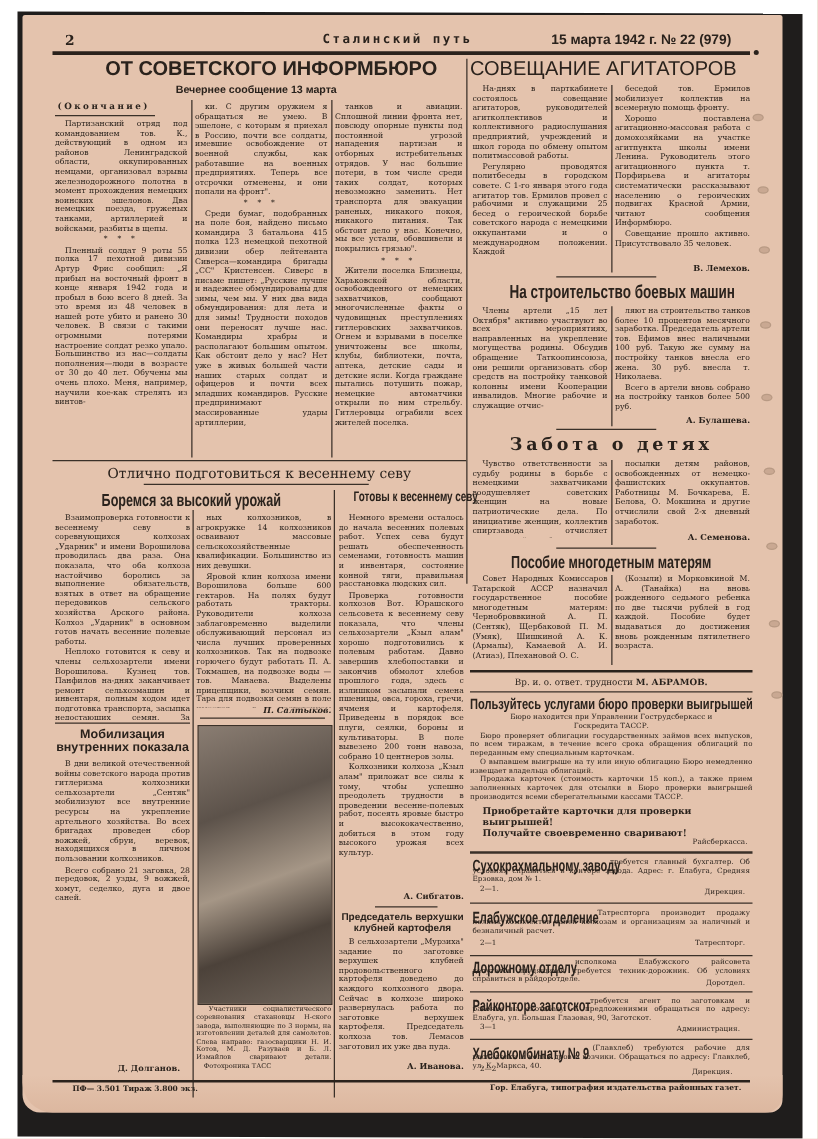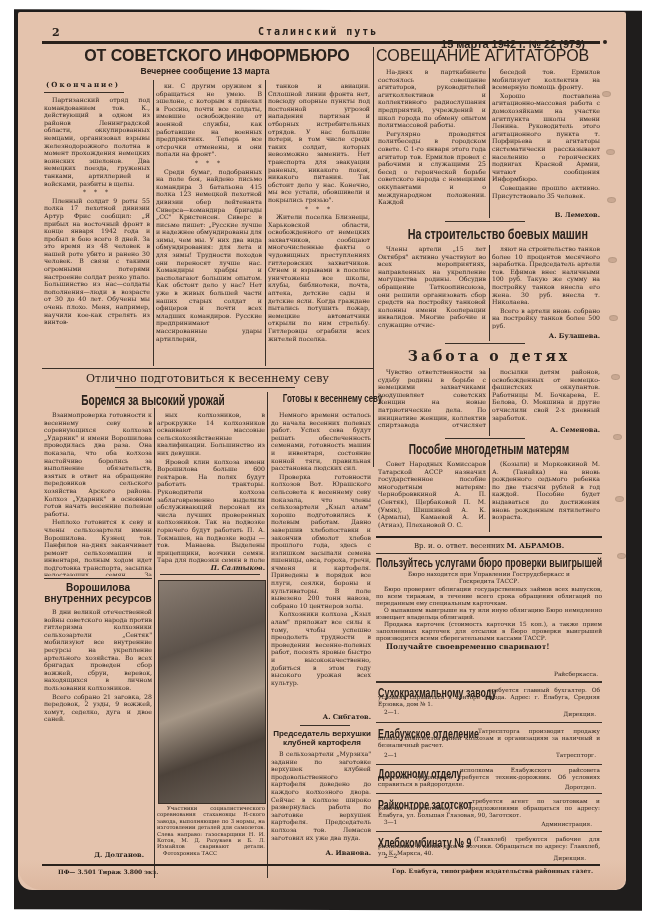--- a/index.html
+++ b/index.html
@@ -4,21 +4,21 @@
 <style>
   html,body{margin:0;padding:0;}
   body{width:654px;height:911px;background:#ffffff;position:relative;overflow:hidden;font-family:"DejaVu Serif",serif;color:#2a221c;}
   .scan-bg{position:absolute;left:14px;top:10px;width:628px;height:900px;background:#1f1d1c;transform:skewY(0.15deg);}
   .paper{position:absolute;left:18px;top:12px;width:608px;height:878px;background:#e4c3ad;border-radius:2px 2px 10px 14px;}
   .paper::after{content:"";position:absolute;left:0;bottom:0;right:0;height:30px;background:linear-gradient(#e4c3ad,#dcb79f);border-radius:0 0 14px 24px;}
   .abs{position:absolute;}
   .hdr{left:50px;top:26px;width:545px;height:14px;font-size:11px;font-weight:bold;}
   .hdr .pg{position:absolute;left:2px;top:0;}
   .hdr .title{position:absolute;left:208px;top:0;letter-spacing:2px;font-family:"DejaVu Sans Mono",monospace;font-size:10px;}
-  .hdr .date{position:absolute;right:10px;top:12px;font-family:"Liberation Sans Narrow","Liberation Sans",sans-serif;font-size:11px;}
+  .hdr .date{position:absolute;right:10px;top:0;font-family:"Liberation Sans Narrow","Liberation Sans",sans-serif;font-size:11px;}
   .rule-thick{height:3px;background:#2a221c;}
   .rule{height:1px;background:#3a3028;}
   .vrule{width:1px;background:#3a3028;}
   .col{font-size:6.2px;line-height:7.6px;text-align:justify;overflow:hidden;}
   .col p{margin:0 0 1px 0;text-indent:8px;}
   .stars{text-align:center;font-size:6px;letter-spacing:3px;margin:1px 0;}
   .sign{text-align:right;font-weight:bold;font-size:6.6px;padding-right:4px;}
   .h1{font-family:"Liberation Sans",sans-serif;font-weight:bold;text-align:center;}
   .h-cond{font-family:"Liberation Sans",sans-serif;font-weight:bold;transform:scaleX(0.72);transform-origin:center;white-space:nowrap;text-align:center;}
   .ad-title{font-family:"Liberation Sans",sans-serif;font-weight:bold;font-size:13px;transform:scaleX(0.68);transform-origin:left center;white-space:nowrap;display:inline-block;}
@@ -116,31 +116,32 @@
 <div class="abs col" style="left:378px;top:460px;width:108px;height:72px;">
   <p>Совет Народных Комиссаров Татарской АССР назначил государственное пособие многодетным матерям: Черноброввкиной А. П. (Сентяк), Щербаковой П. М. (Умяк), Шишкиной А. К. (Армалы), Камаевой А. И. (Атиаз), Плехановой О. С.</p>
 </div>
 <div class="abs vrule" style="left:489px;top:460px;height:72px;"></div>
 <div class="abs col" style="left:492px;top:460px;width:108px;height:72px;">
   <p>(Козыли) и Морковкиной М. А. (Танайка) на вновь рожденного седьмого ребенка по две тысячи рублей в год каждой. Пособие будет выдаваться до достижения вновь рожденным пятилетнего возраста.</p>
 </div>
 <div class="abs rule-thick" style="left:376px;top:536px;width:226px;height:2px;"></div>
 
 <div class="abs" style="left:376px;top:541px;width:226px;font-size:7px;text-align:center;">
-  <span>Вр. и. о. ответ. весенних</span>
+  <span>Вр. и. о. ответ. трудности</span>
   <b>М. АБРАМОВ.</b>
 </div>
 <div class="abs rule" style="left:376px;top:553px;width:226px;"></div>
 
 <div class="abs" style="left:376px;top:556px;width:226px;height:120px;overflow:hidden;">
   <div style="font-family:'Liberation Sans',sans-serif;font-weight:bold;font-size:12px;transform:scaleX(0.74);transform-origin:left;white-space:nowrap;">Пользуйтесь услугами бюро проверки выигрышей!</div>
   <div class="ad-text" style="text-align:center;padding:1px 30px;">Бюро находится при Управлении Гострудсберкасс и Госкредита ТАССР.</div>
   <div class="ad-text" style="text-indent:8px;text-align:justify;">Бюро проверяет облигации государственных займов всех выпусков, по всем тиражам, в течение всего срока обращения облигаций по переданным ему специальным карточкам.</div>
   <div class="ad-text" style="text-indent:8px;text-align:justify;">О выпавшем выигрыше на ту или иную облигацию Бюро немедленно извещает владельца облигаций.</div>
   <div class="ad-text" style="text-indent:8px;text-align:justify;">Продажа карточек (стоимость карточки 15 коп.), а также прием заполненных карточек для отсылки в Бюро проверки выигрышей производится всеми сберегательными кассами ТАССР.</div>
+  <div style="font-size:7.4px;font-weight:bold;padding-left:10px;margin-top:2px;">Приобретайте карточки для проверки выигрышей!</div>
   <div style="font-size:7.4px;font-weight:bold;padding-left:10px;">Получайте своевременно сваривают!</div>
 </div>
 <div class="abs ad-text" style="left:376px;top:671px;width:222px;text-align:right;">Райсберкасса.</div>
 <div class="abs rule" style="left:376px;top:681px;width:226px;height:1.5px;"></div>
 
 <div class="abs" style="left:378px;top:683px;width:222px;height:38px;">
   <span class="ad-title" style="position:absolute;left:0;top:2px;">Сухокрахмальному заводу</span>
   <div class="ad-text" style="position:absolute;left:0;top:4px;width:222px;text-indent:110px;text-align:justify;">требуется главный бухгалтер. Об условиях справиться в конторе завода. Адрес: г. Елабуга, Средняя Ерзовка, дом № 1.</div>
   <div class="ad-text" style="position:absolute;left:6px;top:26px;">2—1.</div>
   <div class="ad-text" style="position:absolute;right:4px;top:28px;">Дирекция.</div>
@@ -203,21 +204,21 @@
 </div>
 <div class="abs sign" style="left:271px;top:713px;width:100px;">А. Сибгатов.</div>
 <div class="abs rule" style="left:300px;top:725px;width:50px;"></div>
 
 <div class="abs" style="left:270px;top:729px;width:104px;font-family:'Liberation Sans',sans-serif;font-weight:bold;font-size:8px;line-height:9px;text-align:center;">Председатель верхушки клубней картофеля</div>
 <div class="abs col" style="left:271px;top:750px;width:100px;height:100px;">
   <p>В сельхозартели „Мурзиха" задание по заготовке верхушек клубней продовольственного картофеля доведено до каждого колхозного двора. Сейчас в колхозе широко развернулась работа по заготовке верхушек картофеля. Председатель колхоза тов. Лемасов заготовил их уже два пуда.</p>
 </div>
 <div class="abs sign" style="left:271px;top:849px;width:100px;">А. Иванова.</div>
 
-<div class="abs" style="left:44px;top:582px;width:108px;font-family:'Liberation Sans',sans-serif;font-weight:bold;font-size:10px;line-height:11px;text-align:center;">Ворошилова внутренних ресурсов</div>
+<div class="abs" style="left:44px;top:582px;width:108px;font-family:'Liberation Sans',sans-serif;font-weight:bold;font-size:10px;line-height:11px;text-align:center;">Мобилизация внутренних показала</div>
 <div class="abs col" style="left:44px;top:608px;width:108px;height:240px;">
   <p>В дни великой отечественной войны советского народа против гитлеризма колхозники сельхозартели „Сентяк" мобилизуют все внутренние ресурсы на укрепление артельного хозяйства. Во всех бригадах проведен сбор вожжей, сбруи, веревок, находящихся в личном пользовании колхозников.</p>
   <p>Всего собрано 21 заговка, 28 передовок, 2 узды, 9 вожжей, хомут, седелко, дуга и двое саней.</p>
 </div>
 <div class="abs sign" style="left:44px;top:851px;width:100px;">Д. Долганов.</div>
 
 <div class="abs photo" style="left:158px;top:580px;width:106px;height:222px;"></div>
 <div class="abs" style="left:157px;top:805px;width:108px;font-size:5.3px;line-height:6.4px;text-align:justify;text-indent:10px;">
   <span>Участники социалистического соревнования стахановцы Н-ского завода, выполняющие по 3 нормы, на изготовлении деталей для самолетов. Слева направо: газосварщики Н. И. Котов, М. Д. Разуваев и Б. Л. Измайлов сваривают детали.</span>
   <span style="padding-left:6px;">Фотохроника ТАСС</span>

